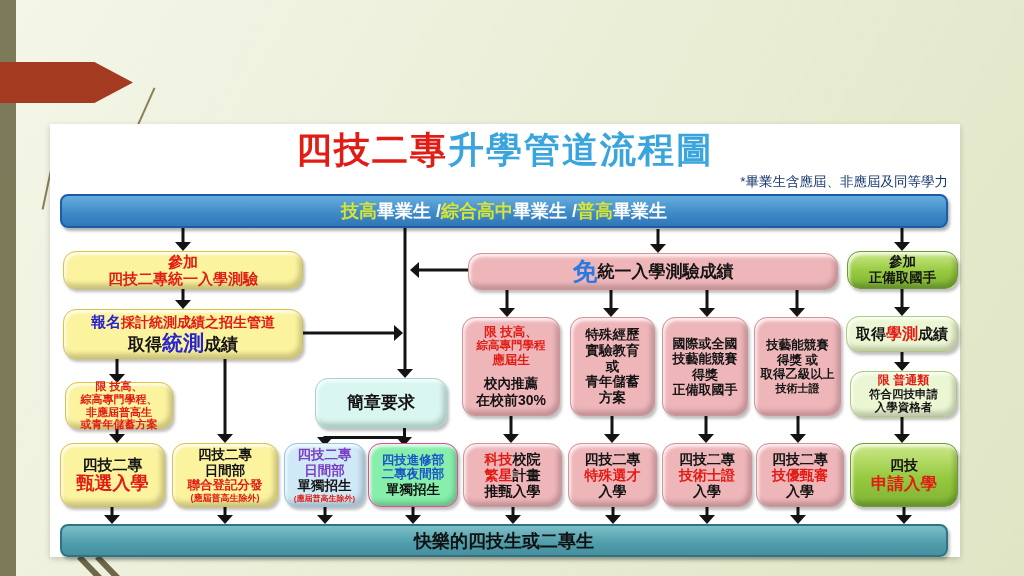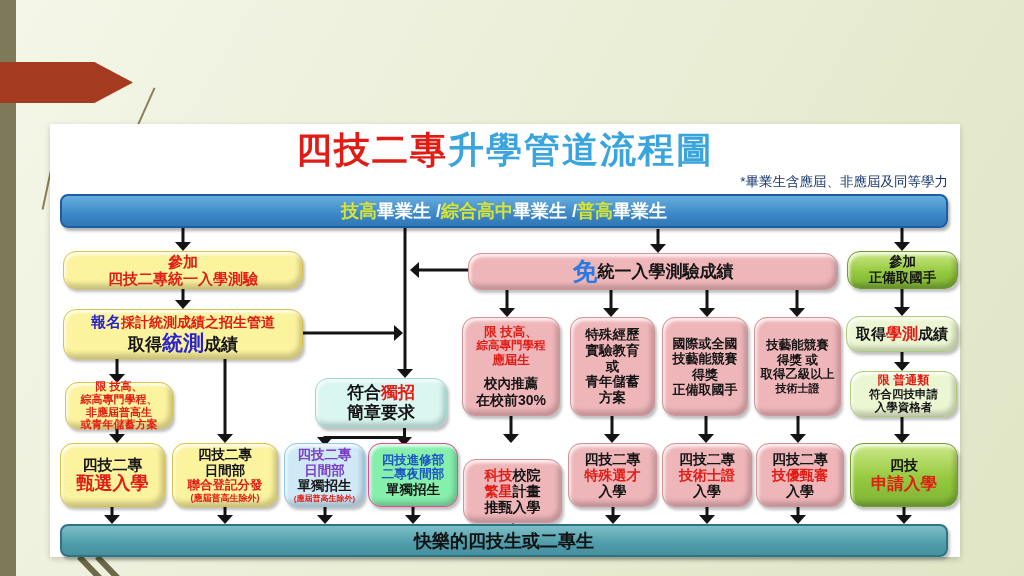--- a/index.html
+++ b/index.html
@@ -135,21 +135,20 @@
     <div class="ln t-red">綜高專門學程、</div>
     <div class="ln t-red">非應屆普高生</div>
     <div class="ln t-red">或青年儲蓄方案</div>
   </div>
 
   <div class="fbox pink" style="left:468px;top:253px;width:370px;height:37px;flex-direction:row">
     <span class="t-exb" style="font-size:25px">免</span>
       <span class="t-blk" style="font-size:17px">統一入學測驗成績</span>
   </div>
   <div class="fbox cyanbx" style="left:315px;top:378px;width:132px;height:50px;font-size:17px">
-    <div class="ln"><span class="t-blk">符合</span><span class="t-red">獨招</span></div>
     <div class="ln t-blk">簡章要求</div>
   </div>
   <div class="fbox pink" style="left:462px;top:317px;width:98px;height:99px;font-size:12.5px">
     <div class="ln t-red">限 技高、</div>
     <div class="ln t-red" style="font-size:11.5px">綜高專門學程</div>
     <div class="ln t-red">應屆生</div>
     <div class="ln t-blk" style="margin-top:9px;font-size:13.5px">校內推薦</div>
     <div class="ln t-blk" style="font-size:14px">在校前30%</div>
   </div>
   <div class="fbox pink" style="left:570px;top:317px;width:85px;height:99px;font-size:13.5px">
@@ -201,21 +200,21 @@
     <div class="ln t-prp" style="font-size:13.5px">四技二專</div>
     <div class="ln t-prp" style="font-size:13.5px">日間部</div>
     <div class="ln t-blk" style="font-size:13.5px">單獨招生</div>
     <div class="ln t-red" style="font-size:8px">(應屆普高生除外)</div>
   </div>
   <div class="fbox mint" style="left:368px;top:443px;width:90px;height:64px">
     <div class="ln t-lnk" style="font-size:12.5px">四技進修部</div>
     <div class="ln t-lnk" style="font-size:12.5px">二專夜間部</div>
     <div class="ln t-blk" style="font-size:13.5px">單獨招生</div>
   </div>
-  <div class="fbox pink" style="left:463px;top:459px;width:99px;height:64px;font-size:14px">
+  <div class="fbox pink" style="left:463px;top:443px;width:99px;height:64px;font-size:14px">
     <div class="ln"><span class="t-red">科技</span><span class="t-blk">校院</span></div>
     <div class="ln"><span class="t-red">繁星</span><span class="t-blk">計畫</span></div>
     <div class="ln t-blk">推甄入學</div>
   </div>
   <div class="fbox pink" style="left:568px;top:443px;width:89px;height:64px;font-size:14px">
     <div class="ln t-blk">四技二專</div>
     <div class="ln t-red">特殊選才</div>
     <div class="ln t-blk">入學</div>
   </div>
   <div class="fbox pink" style="left:662px;top:443px;width:90px;height:64px;font-size:14px">

